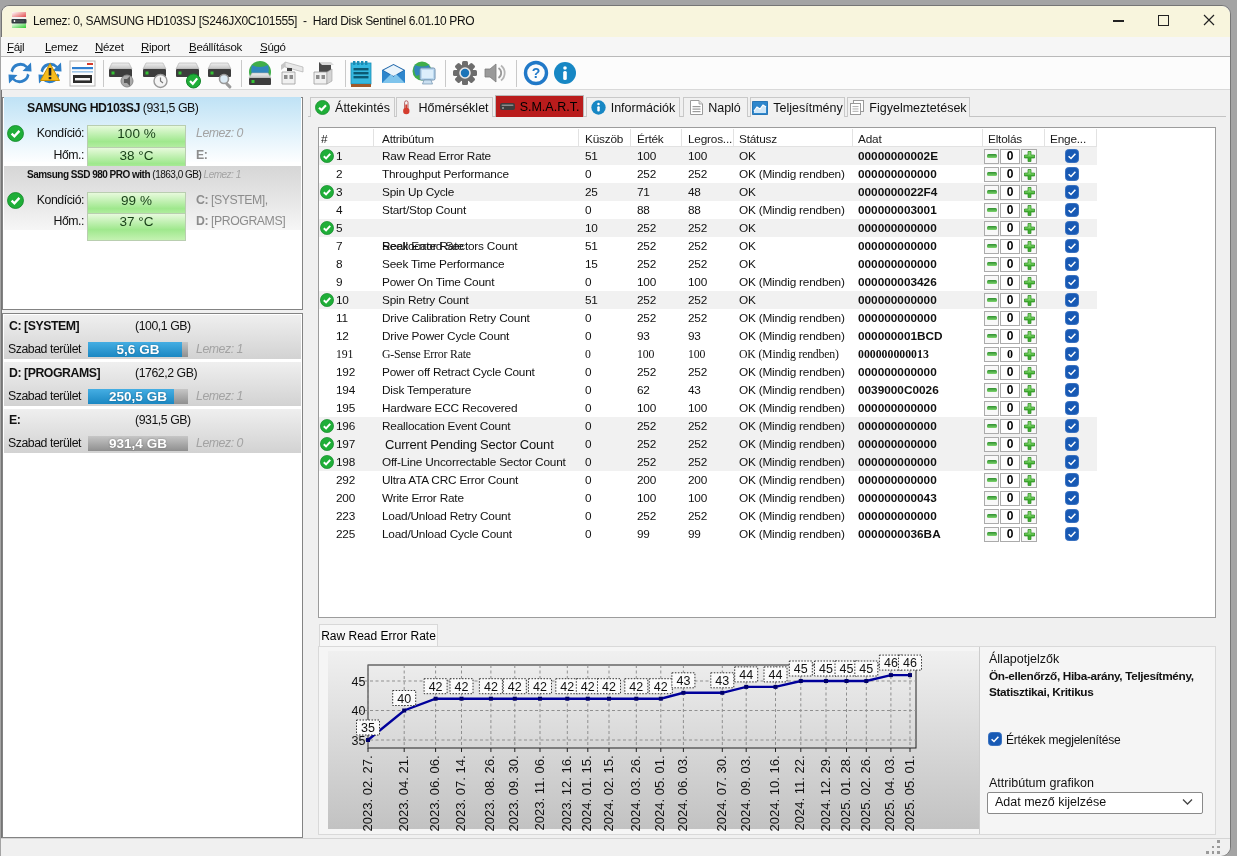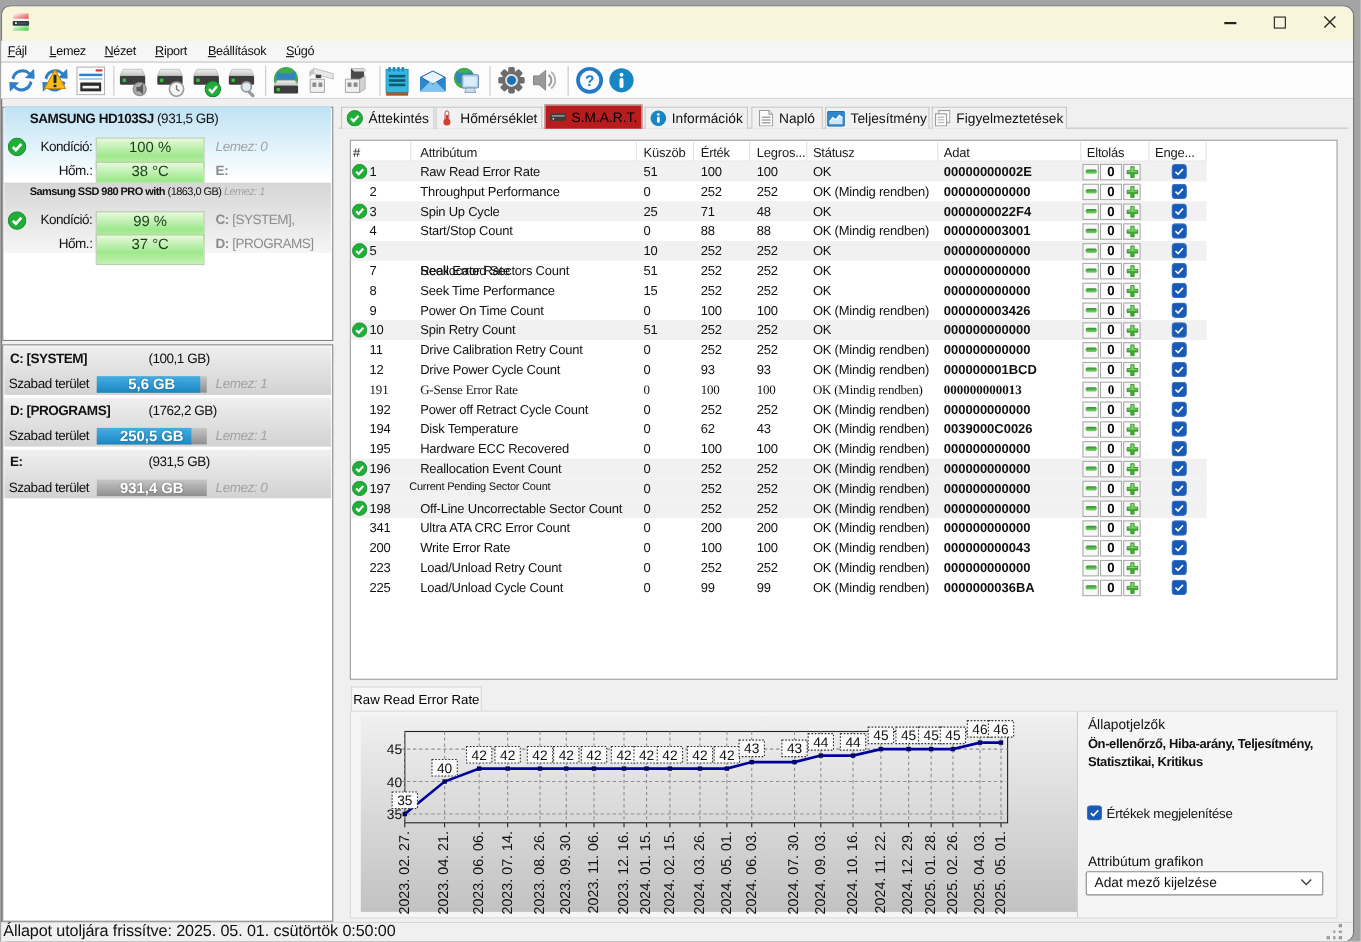--- a/index.html
+++ b/index.html
@@ -31,20 +31,21 @@
           <stop offset="1" stop-color="#2ecc2e"></stop>
         </linearGradient>
       </defs>
 <rect x="1" y="0" width="14" height="6" fill="url(#icr)"></rect>
 <rect x="1" y="5" width="14" height="2.5" fill="#f2f2f2"></rect>
 <rect x="1" y="11" width="14" height="5" fill="url(#icg)"></rect>
 <rect x="0.5" y="7" width="15" height="4.5" rx="1" fill="#333a40"></rect>
 <circle cx="3.5" cy="9" r="0.9" fill="#fff"></circle>
 <rect x="5" y="8.6" width="8" height="1" fill="#555c63"></rect>
 </svg>
+<div class="tx" style="left:33px;top:14px;font-size:12px;letter-spacing:-0.35px;">Lemez: 0, SAMSUNG HD103SJ [S246JX0C101555]&nbsp; -&nbsp; Hard Disk Sentinel 6.01.10 PRO</div>
 <div class="abs" style="left:1113px;top:20px;width:11px;height:1.5px;background:#222;"></div>
 <div class="abs" style="left:1158px;top:15px;width:9px;height:9px;border:1.2px solid #222;"></div>
 <svg class="abs" style="left:1203px;top:14px;" width="12" height="12" viewBox="0 0 12 12">
 <path d="M 1 1 L 11 11 M 11 1 L 1 11" stroke="#222" stroke-width="1.2"></path>
     </svg>
 <div class="abs" style="left:1px;top:37px;width:1229px;height:20px;background:#f6f6f6;border-bottom:1px solid #b9b9b9;box-sizing:border-box;"></div>
 <div class="tx" style="left:7px;top:41px;font-size:11.5px;letter-spacing:-0.3px;"><span style="text-decoration:underline;">F</span>ájl</div>
 <div class="tx" style="left:45px;top:41px;font-size:11.5px;letter-spacing:-0.3px;"><span style="text-decoration:underline;">L</span>emez</div>
 <div class="tx" style="left:95px;top:41px;font-size:11.5px;letter-spacing:-0.3px;"><span style="text-decoration:underline;">N</span>ézet</div>
 <div class="tx" style="left:141px;top:41px;font-size:11.5px;letter-spacing:-0.3px;"><span style="text-decoration:underline;">R</span>iport</div>
@@ -742,21 +743,21 @@
         <rect x="0.5" y="0.5" width="13" height="13" rx="3.2" fill="#1759b4" stroke="#3a72c0" stroke-width="1"></rect>
         <path d="M 3.6 7.2 L 6 9.5 L 10.4 4.7" stroke="#fff" stroke-width="1.5" fill="none"></path>
       </svg>
     </div>
 <div class="abs row" style="left:319px;top:435px;background:#f1f1f1;">
       <svg class="abs" style="left:1px;top:2px;" width="14" height="14" viewBox="0 0 17 17">
         <circle cx="8.5" cy="8.5" r="8" fill="#1fae38" stroke="#0f8626" stroke-width="0.8"></circle>
         <path d="M 4.6 8.7 L 7.4 11.4 L 12.4 5.9" stroke="#fff" stroke-width="2.4" fill="none"></path>
       </svg>
       <div class="tx" style="left:17px;top:2px;font-size:11.8px;letter-spacing:-0.2px;">197</div>
-      <div class="tx" style="left:53px;top:2px;font-size:10px;letter-spacing:-0.2px;">Current Pending Sector Count</div>
+      <div class="tx" style="left:66px;top:2px;font-size:13px;letter-spacing:-0.2px;">Current Pending Sector Count</div>
       <div class="tx" style="left:266px;top:2px;font-size:11.8px;letter-spacing:-0.2px;">0</div>
       <div class="tx" style="left:318px;top:2px;font-size:11.8px;letter-spacing:-0.2px;">252</div>
       <div class="tx" style="left:369px;top:2px;font-size:11.8px;letter-spacing:-0.2px;">252</div>
       <div class="tx" style="left:420px;top:2px;font-size:11.8px;letter-spacing:-0.2px;">OK (Mindig rendben)</div>
       <div class="tx" style="left:539px;top:2px;font-size:11.8px;font-weight:bold;">000000000000</div>
       <div class="abs" style="left:665px;top:1.5px;width:15px;height:15px;background:#f8f8f8;border:1px solid #ababab;box-sizing:border-box;">
         <div class="abs" style="left:2px;top:4.5px;width:9.5px;height:4px;border-radius:1.5px;background:linear-gradient(180deg,#2f8f2f,#7ed46e);"></div>
       </div>
       <div class="abs" style="left:681px;top:1.5px;width:20px;height:15px;background:#fff;border:1px solid #ababab;box-sizing:border-box;text-align:center;font-size:12px;font-weight:bold;line-height:13px;">0</div>
       <div class="abs" style="left:702px;top:1.5px;width:16px;height:15px;background:#f8f8f8;border:1px solid #ababab;box-sizing:border-box;">
@@ -791,21 +792,21 @@
           <path d="M 4 0.5 L 7 0.5 L 7 4 L 10.5 4 L 10.5 7 L 7 7 L 7 10.5 L 4 10.5 L 4 7 L 0.5 7 L 0.5 4 L 4 4 Z" fill="#3fae2f" stroke="#2a8a1f" stroke-width="0.7"></path>
           <path d="M 4.4 1 L 6.6 1 L 6.6 4.4 L 10 4.4 L 10 5.4 L 1 5.4 L 1 4.4 L 4.4 4.4 Z" fill="#8fdc7a" opacity="0.8"></path>
         </svg>
       </div>
       <svg class="abs" style="left:746px;top:2px;" width="14" height="14" viewBox="0 0 14 14">
         <rect x="0.5" y="0.5" width="13" height="13" rx="3.2" fill="#1759b4" stroke="#3a72c0" stroke-width="1"></rect>
         <path d="M 3.6 7.2 L 6 9.5 L 10.4 4.7" stroke="#fff" stroke-width="1.5" fill="none"></path>
       </svg>
     </div>
 <div class="abs row" style="left:319px;top:471px;">
-      <div class="tx" style="left:17px;top:2px;font-size:11.8px;letter-spacing:-0.2px;">341</div>
+      <div class="tx" style="left:17px;top:2px;font-size:11.8px;letter-spacing:-0.2px;">292</div>
       <div class="tx" style="left:63px;top:2px;font-size:11.8px;letter-spacing:-0.2px;">Ultra ATA CRC Error Count</div>
       <div class="tx" style="left:266px;top:2px;font-size:11.8px;letter-spacing:-0.2px;">0</div>
       <div class="tx" style="left:318px;top:2px;font-size:11.8px;letter-spacing:-0.2px;">200</div>
       <div class="tx" style="left:369px;top:2px;font-size:11.8px;letter-spacing:-0.2px;">200</div>
       <div class="tx" style="left:420px;top:2px;font-size:11.8px;letter-spacing:-0.2px;">OK (Mindig rendben)</div>
       <div class="tx" style="left:539px;top:2px;font-size:11.8px;font-weight:bold;">000000000000</div>
       <div class="abs" style="left:665px;top:1.5px;width:15px;height:15px;background:#f8f8f8;border:1px solid #ababab;box-sizing:border-box;">
         <div class="abs" style="left:2px;top:4.5px;width:9.5px;height:4px;border-radius:1.5px;background:linear-gradient(180deg,#2f8f2f,#7ed46e);"></div>
       </div>
       <div class="abs" style="left:681px;top:1.5px;width:20px;height:15px;background:#fff;border:1px solid #ababab;box-sizing:border-box;text-align:center;font-size:12px;font-weight:bold;line-height:13px;">0</div>
@@ -1043,19 +1044,18 @@
       <path d="M 3.6 7.2 L 6 9.5 L 10.4 4.7" stroke="#fff" stroke-width="1.5" fill="none"></path>
     </svg>
 <div class="tx" style="left:1006px;top:733px;font-size:12px;letter-spacing:-0.2px;">Értékek megjelenítése</div>
 <div class="tx" style="left:989px;top:776px;font-size:12.5px;">Attribútum grafikon</div>
 <div class="abs" style="left:987px;top:792px;width:216px;height:22px;background:#fff;border:1px solid #8a8a8a;border-radius:2px;box-sizing:border-box;"></div>
 <div class="tx" style="left:995px;top:795px;font-size:12.5px;">Adat mező kijelzése</div>
 <svg class="abs" style="left:1182px;top:798px;" width="11" height="8" viewBox="0 0 11 8">
       <path d="M 1 1.5 L 5.5 6 L 10 1.5" stroke="#444" stroke-width="1.3" fill="none"></path>
     </svg>
 <div class="abs" style="left:1px;top:838px;width:1229px;height:18px;background:#f0f0f0;border-top:1px solid #d4d4d4;box-sizing:border-box;border-radius:0 0 9px 0;"></div>
-<div class="tx" style="left:3px;top:839px;font-size:14.7px;letter-spacing:-0.1px;">Állapot utoljára frissítve: 2025. 05. 01. csütörtök 0:50:00</div>
 <div class="abs" style="left:1217.0px;top:840.0px;width:2.5px;height:2.5px;background:#9a9a9a;"></div>
     <div class="abs" style="left:1211.5px;top:845.5px;width:2.5px;height:2.5px;background:#9a9a9a;"></div>
     <div class="abs" style="left:1217.0px;top:845.5px;width:2.5px;height:2.5px;background:#9a9a9a;"></div>
     <div class="abs" style="left:1206.0px;top:851.0px;width:2.5px;height:2.5px;background:#9a9a9a;"></div>
     <div class="abs" style="left:1211.5px;top:851.0px;width:2.5px;height:2.5px;background:#9a9a9a;"></div>
     <div class="abs" style="left:1217.0px;top:851.0px;width:2.5px;height:2.5px;background:#9a9a9a;"></div>
 </div>
 </body></html>

